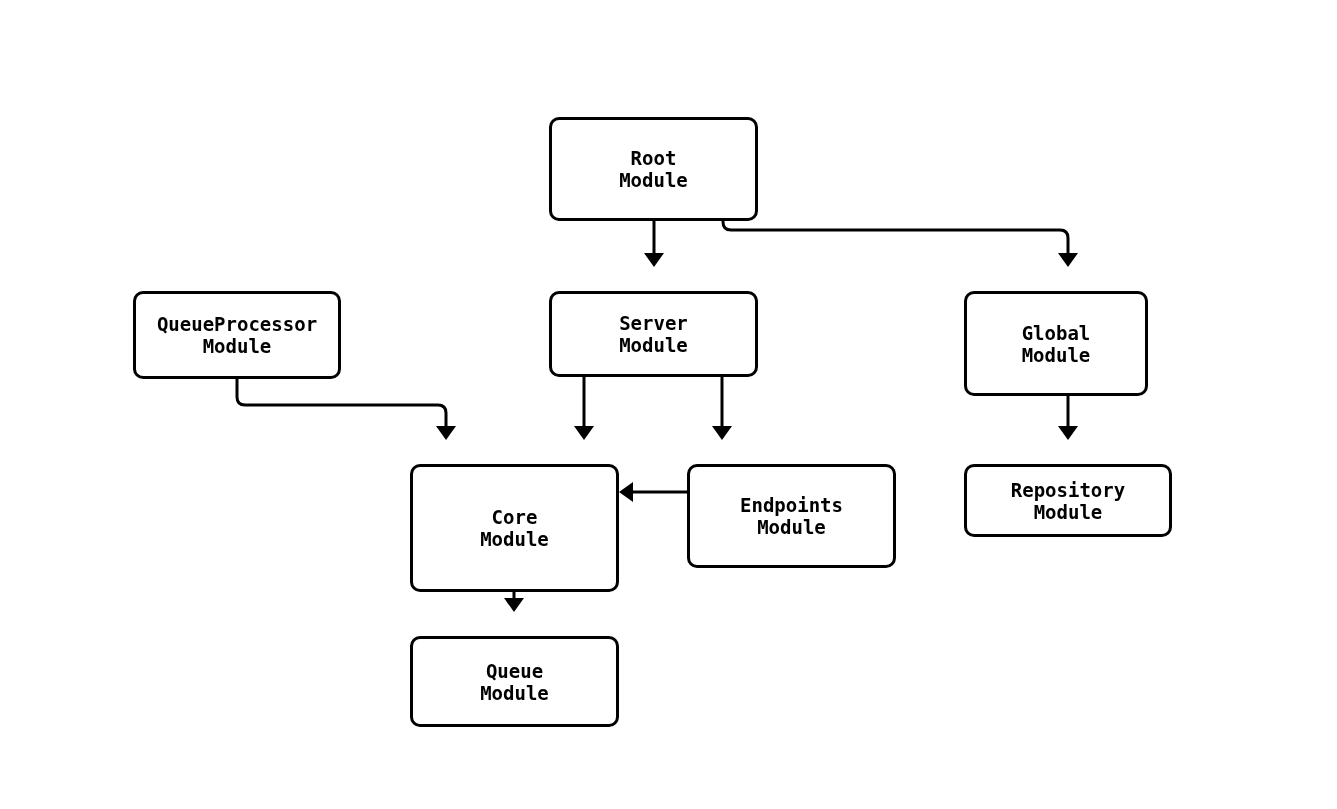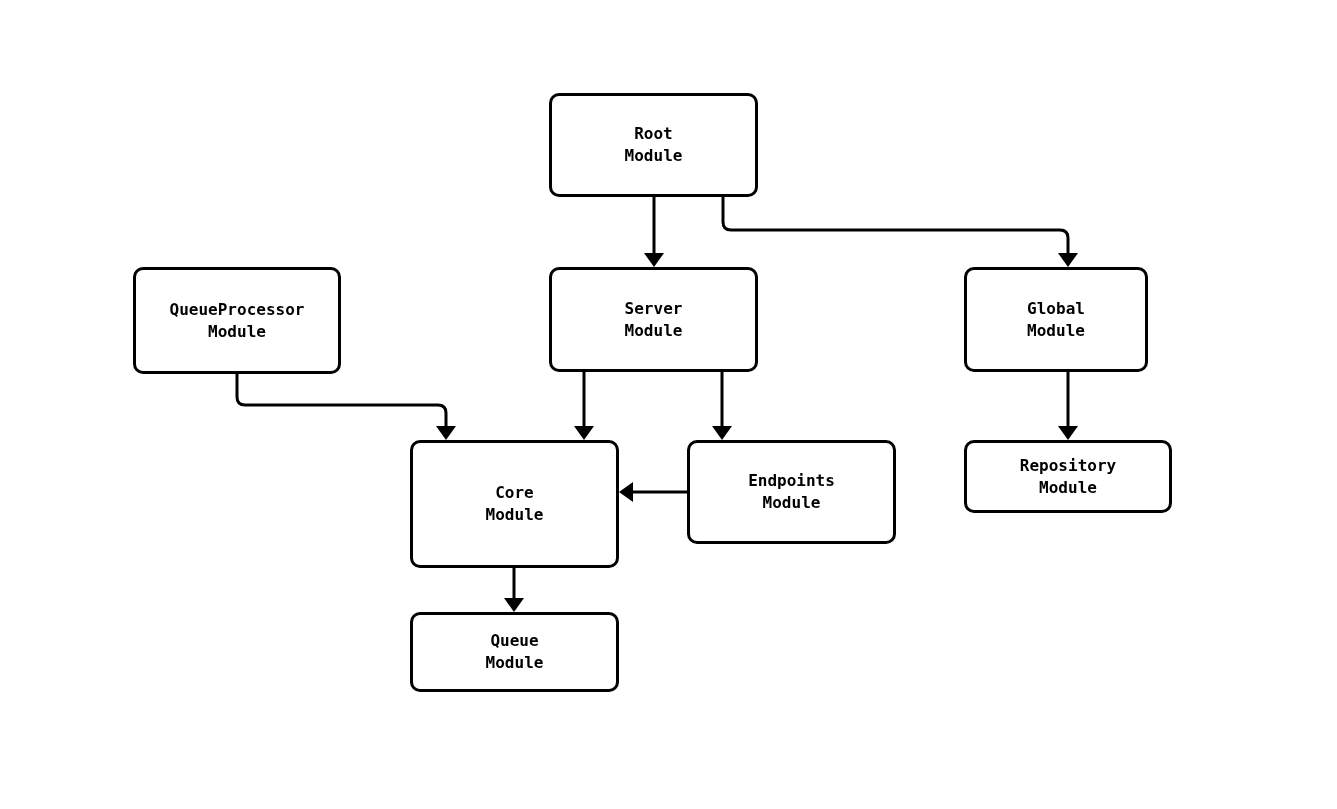--- a/index.html
+++ b/index.html
@@ -35,33 +35,34 @@
     position: absolute;
     box-sizing: border-box;
     background: #ffffff;
     border: 3px solid #000000;
     border-radius: 10px;
     display: flex;
     align-items: center;
     justify-content: center;
     text-align: center;
     color: #000000;
-    font-size: 16px;
+    font-size: 19px;
     font-weight: 700;
     line-height: 22px;
     white-space: pre-line;
+    margin-top: 24px;
   }
   .node-root          { left: 549px;  top: 93px;  width: 209px; height: 104px; }
-  .node-queueprocessor{ left: 133px;  top: 267px; width: 208px; height: 107px; }
-  .node-server        { left: 549px;  top: 267px; width: 209px; height: 105px; }
+  .node-queueprocessor{ left: 133px;  top: 267px; width: 208px; height: 88px; }
+  .node-server        { left: 549px;  top: 267px; width: 209px; height: 86px; }
   .node-global        { left: 964px;  top: 267px; width: 184px; height: 105px; }
   .node-core          { left: 410px;  top: 440px; width: 209px; height: 128px; }
   .node-endpoints     { left: 687px;  top: 440px; width: 209px; height: 104px; }
   .node-repository    { left: 964px;  top: 440px; width: 208px; height: 73px; }
-  .node-queue         { left: 410px;  top: 612px; width: 209px; height: 80px; }
+  .node-queue         { left: 410px;  top: 612px; width: 209px; height: 91px; }
 </style>
 </head>
 <body>
 
 <div class="canvas">
 
   <svg class="edges-layer" viewBox="0 0 1337 809" xmlns="http://www.w3.org/2000/svg">
 
     <g>
       <path class="edge" d="M 654 197 L 654 254"></path>

